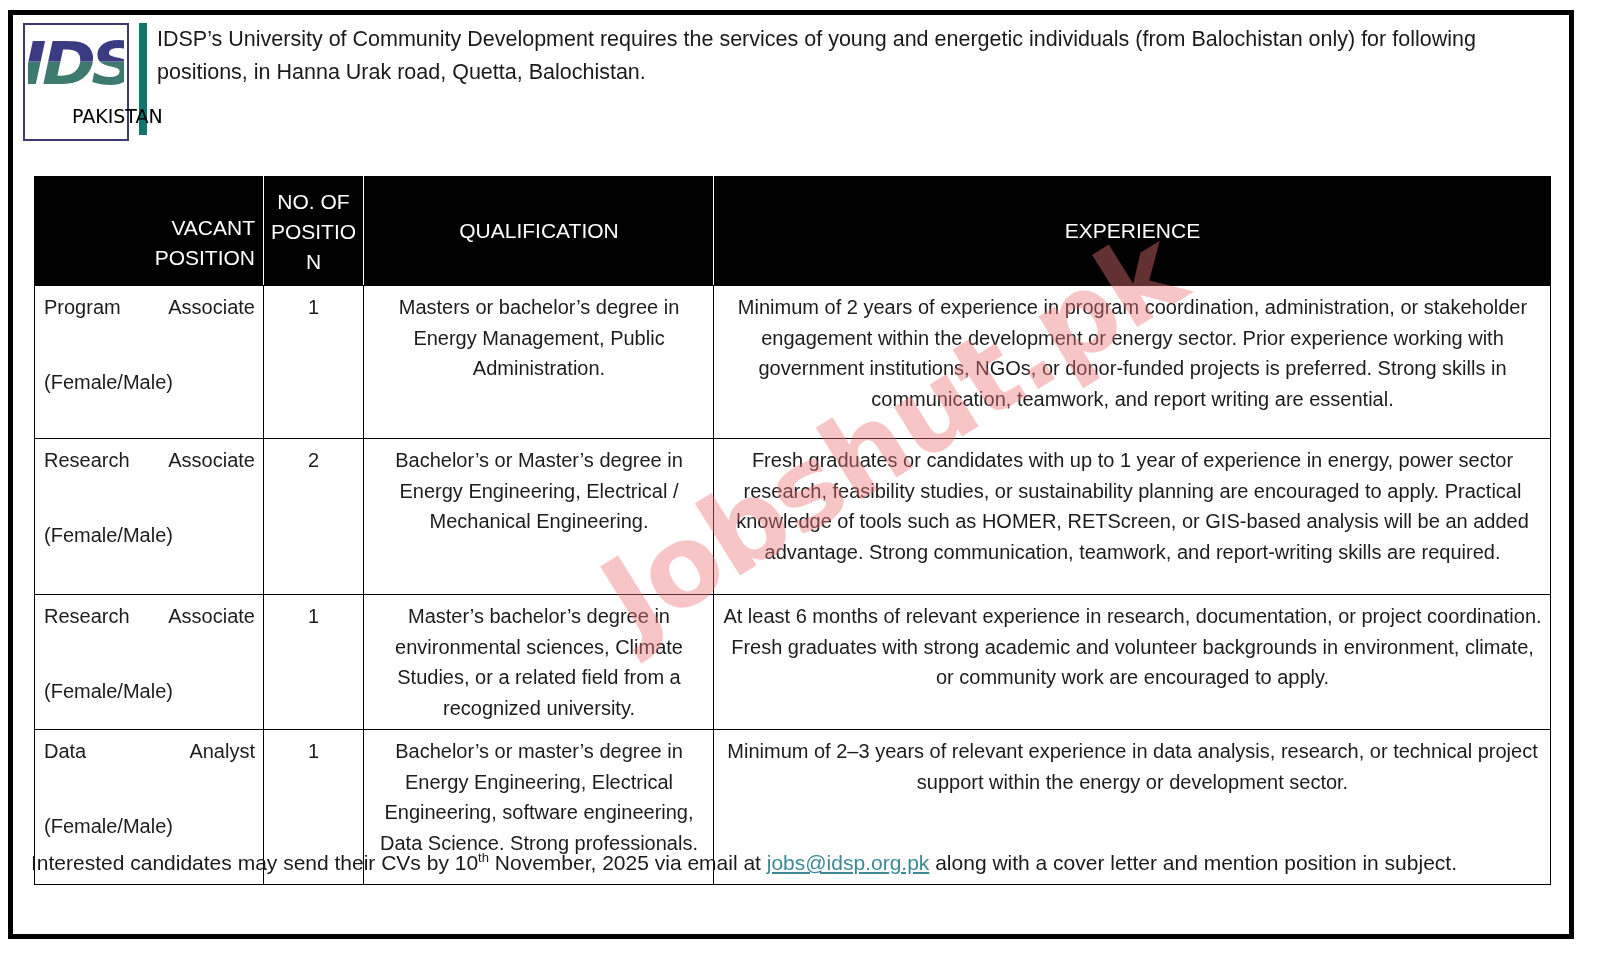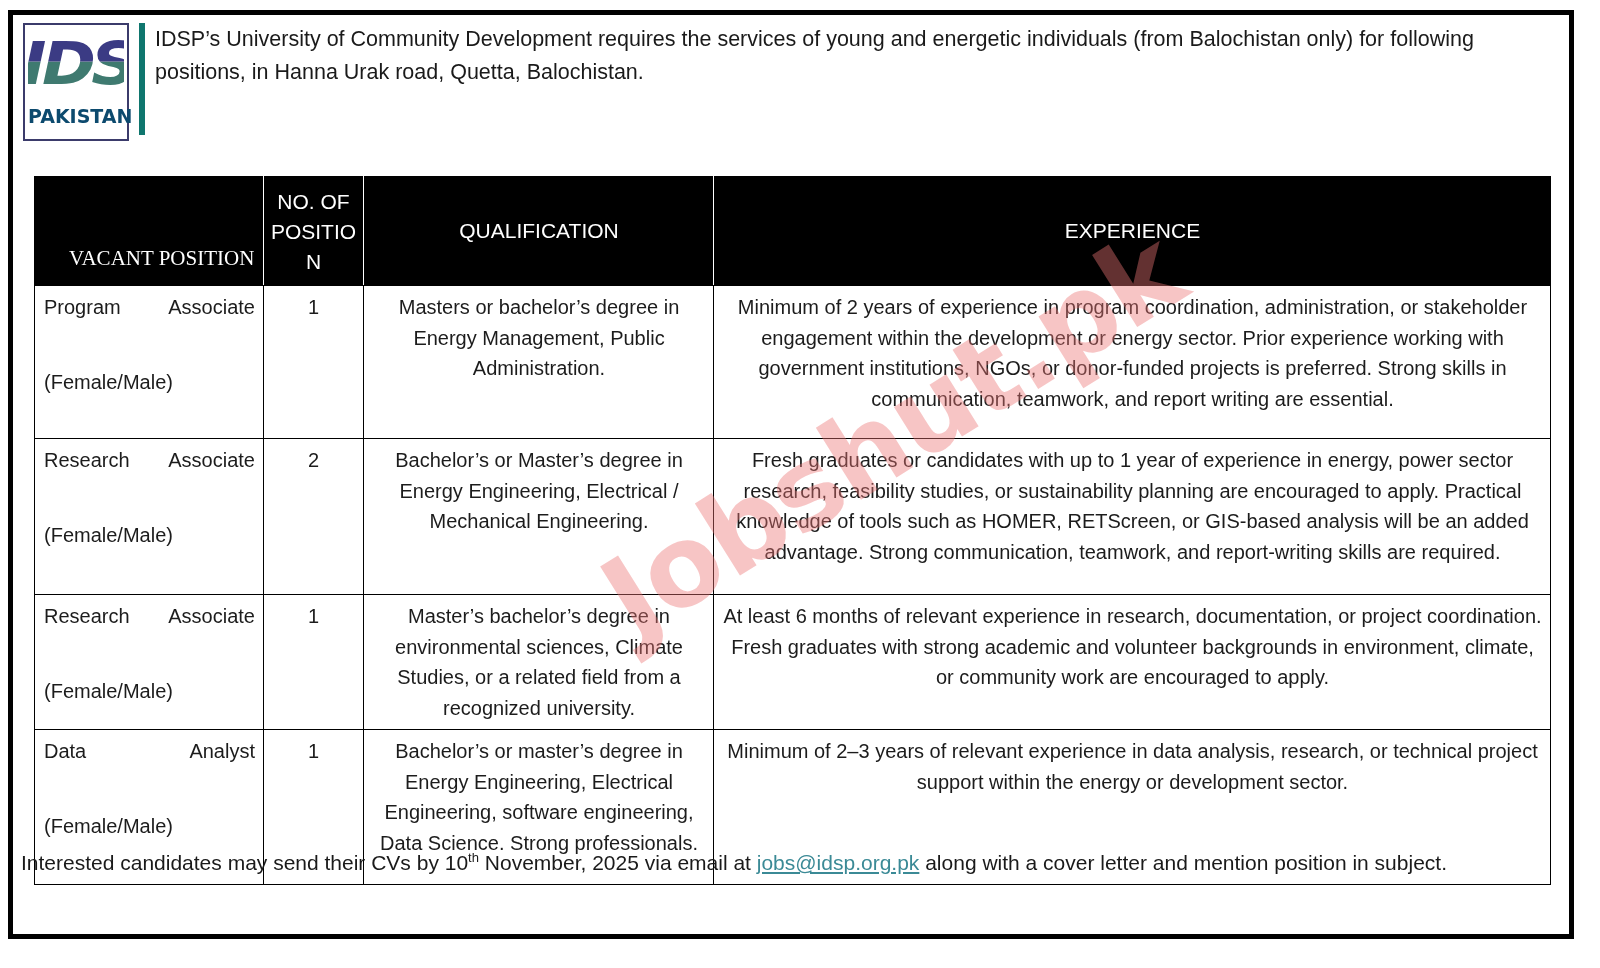--- a/index.html
+++ b/index.html
@@ -94,31 +94,32 @@
   #logo-mark .letters.bottom {
     color: #3f7a70;
     clip-path: inset(47% 0 0 0);
   }
   #logo-mark .letters.top {
     clip-path: inset(0 0 53% 0);
   }
   #logo-word {
     text-align: center;
     font-family: "DejaVu Sans", sans-serif;
-    font-weight: bold;
+    font-weight: normal;
     font-size: 19px;
     line-height: 24px;
     letter-spacing: 0px;
-    color: #0c4a6e;
+    color: #000000;
+    margin-left: 44px;
   }
 
   #intro-wrap {
     flex: 1 1 auto;
     margin-left: 10px;
-    border-left: 6px solid #0f766e;
+    border-left: 8px solid #0f766e;
     padding-left: 10px;
     min-height: 112px;
   }
   #intro-text {
     font-size: 21.5px;
     line-height: 33px;
     color: #1a1a1a;
     text-align: left;
     font-family: "Liberation Sans", sans-serif;
   }
@@ -152,25 +153,24 @@
     color: #ffffff;
     font-weight: normal;
     font-size: 21px;
     line-height: 30px;
     height: 90px;
     vertical-align: middle;
     border-color: #000000;
     border-right-color: #ffffff;
   }
   #jobs-table thead th.th-pos {
-    text-align: left;
+    text-align: right;
     padding-left: 34px;
     vertical-align: bottom;
     padding-bottom: 12px;
-    font-family: Liberation Serif, serif;
   }
   #jobs-table thead th.th-num {
     text-align: center;
     padding-left: 4px;
     padding-right: 4px;
     word-break: break-all;
     vertical-align: top;
     padding-top: 10px;
   }
   #jobs-table thead th.th-qual,
@@ -206,21 +206,21 @@
 
   
   #jobs-table tbody tr.r1 td { height: 140px; }
   #jobs-table tbody tr.r2 td { height: 143px; }
   #jobs-table tbody tr.r3 td { height: 112px; }
   #jobs-table tbody tr.r4 td { height: 142px; }
 
   
   #footer {
     position: absolute;
-    left: 8px;
+    left: 18px;
     top: 832px;
     width: 1520px;
     font-size: 21px;
     line-height: 31px;
     color: #1a1a1a;
     z-index: 2;
   }
   #footer sup {
     font-size: 0.62em;
     vertical-align: super;

